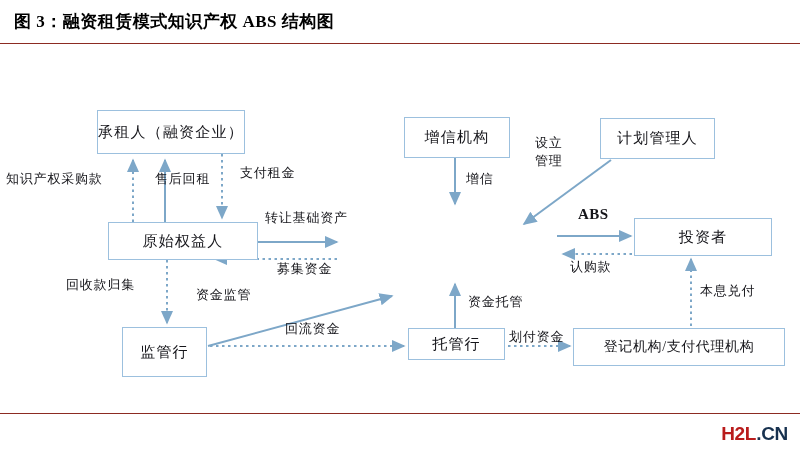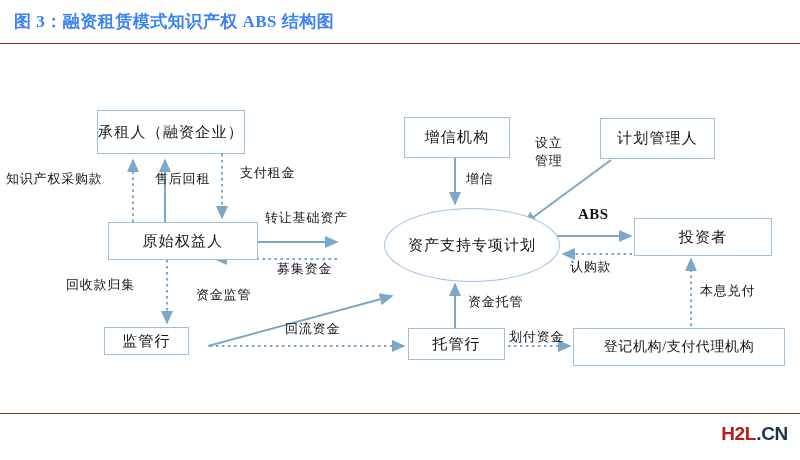--- a/index.html
+++ b/index.html
@@ -8,21 +8,21 @@
     background:#ffffff;
     font-family:"Liberation Serif","DejaVu Serif",serif;
     overflow:hidden;
     position:relative;
   }
   #figure-root{position:relative;width:800px;height:460px;}
 
   
   .fig-title{
     position:absolute;left:14px;top:10px;
-    font-size:17px;font-weight:bold;color:#3b82f6;
+    font-size:17px;font-weight:bold;color:#000000;
     letter-spacing:.5px;white-space:nowrap;
     font-family:"Liberation Serif","DejaVu Serif",serif;
   }
   .rule{
     position:absolute;left:0;width:800px;height:0;
     border-top:1.6px solid #8c2b22;
   }
   .rule.top{top:43px;}
   .rule.bottom{top:413px;}
 
@@ -127,25 +127,24 @@
     </svg>
 
     <div class="node" style="left:97px;top:64px;width:148px;height:44px;">承租人（融资企业）</div>
 
     <div class="node" style="left:108px;top:176px;width:150px;height:38px;">原始权益人</div>
 
     <div class="node" style="left:404px;top:71px;width:106px;height:41px;">增信机构</div>
 
     <div class="node" style="left:600px;top:72px;width:115px;height:41px;">计划管理人</div>
 
-    <div class="node oval" style="left:384px;top:162px;width:176px;height:74px;">资产支持专项计划</div>
 
     <div class="node" style="left:634px;top:172px;width:138px;height:38px;">投资者</div>
 
-    <div class="node" style="left:104px;top:281px;width:85px;height:28px;text-align:right;">监管行</div>
+    <div class="node" style="left:122px;top:281px;width:85px;height:50px;text-align:right;">监管行</div>
 
     <div class="node" style="left:408px;top:282px;width:97px;height:32px;">托管行</div>
 
     <div class="node" style="left:573px;top:282px;width:212px;height:38px;font-size:14px;letter-spacing:.6px;">登记机构/支付代理机构</div>
 
     <div class="elabel" style="left:6px;top:126px;">知识产权采购款</div>
 
     <div class="elabel" style="left:155px;top:126px;">售后回租</div>
 
     <div class="elabel" style="left:240px;top:120px;">支付租金</div>

